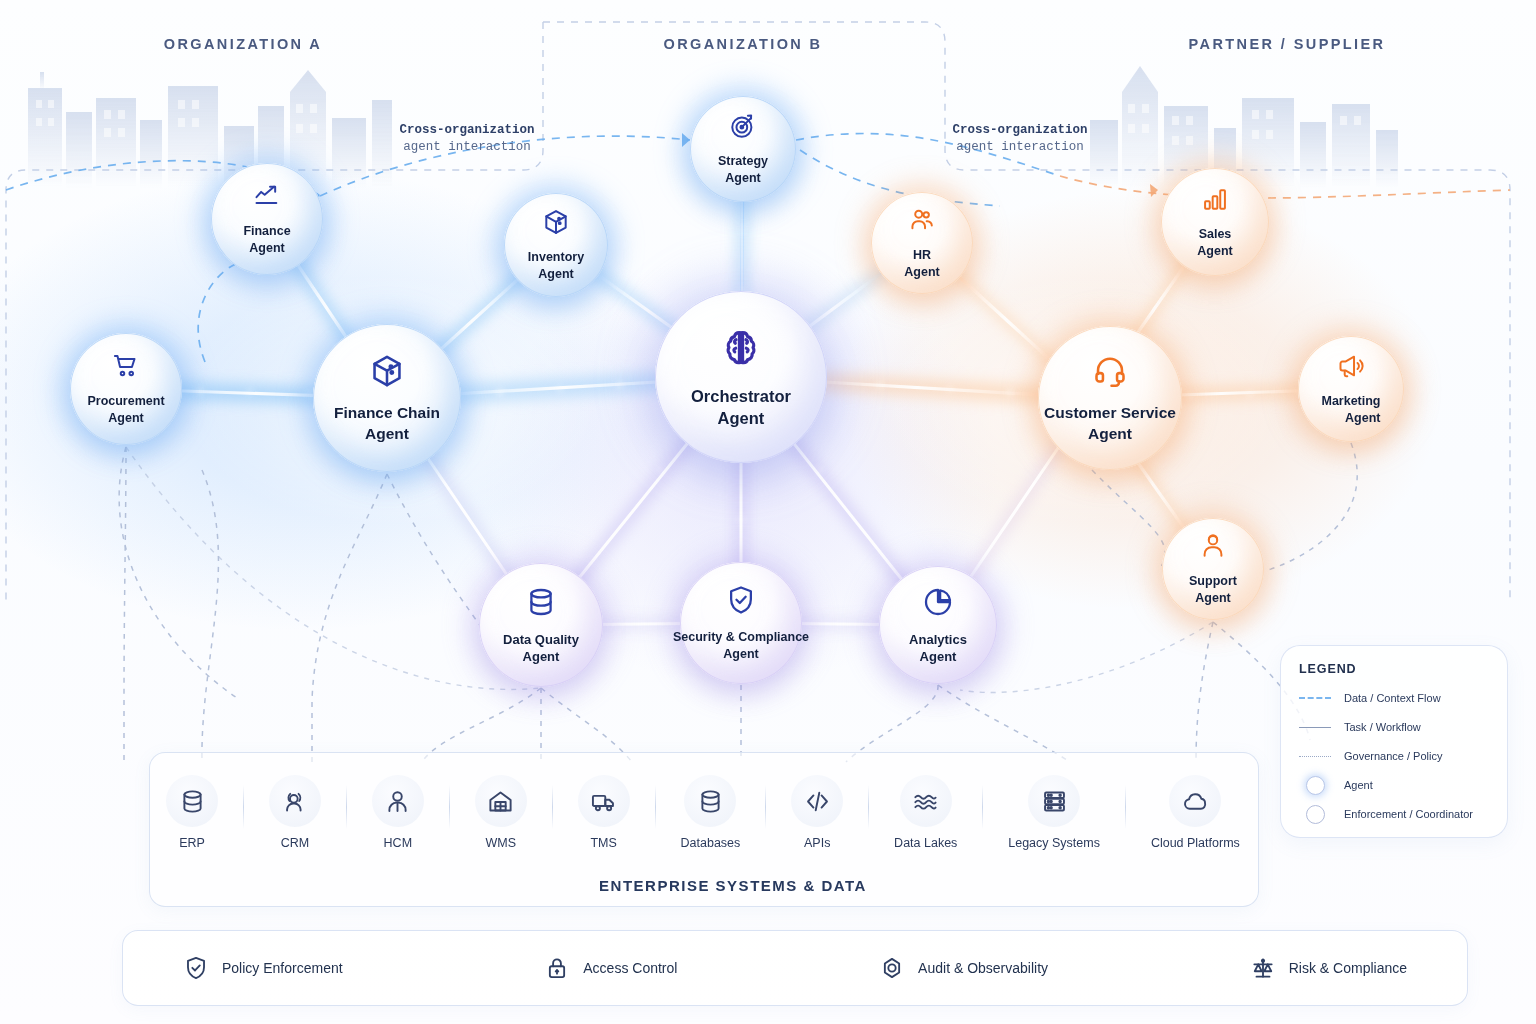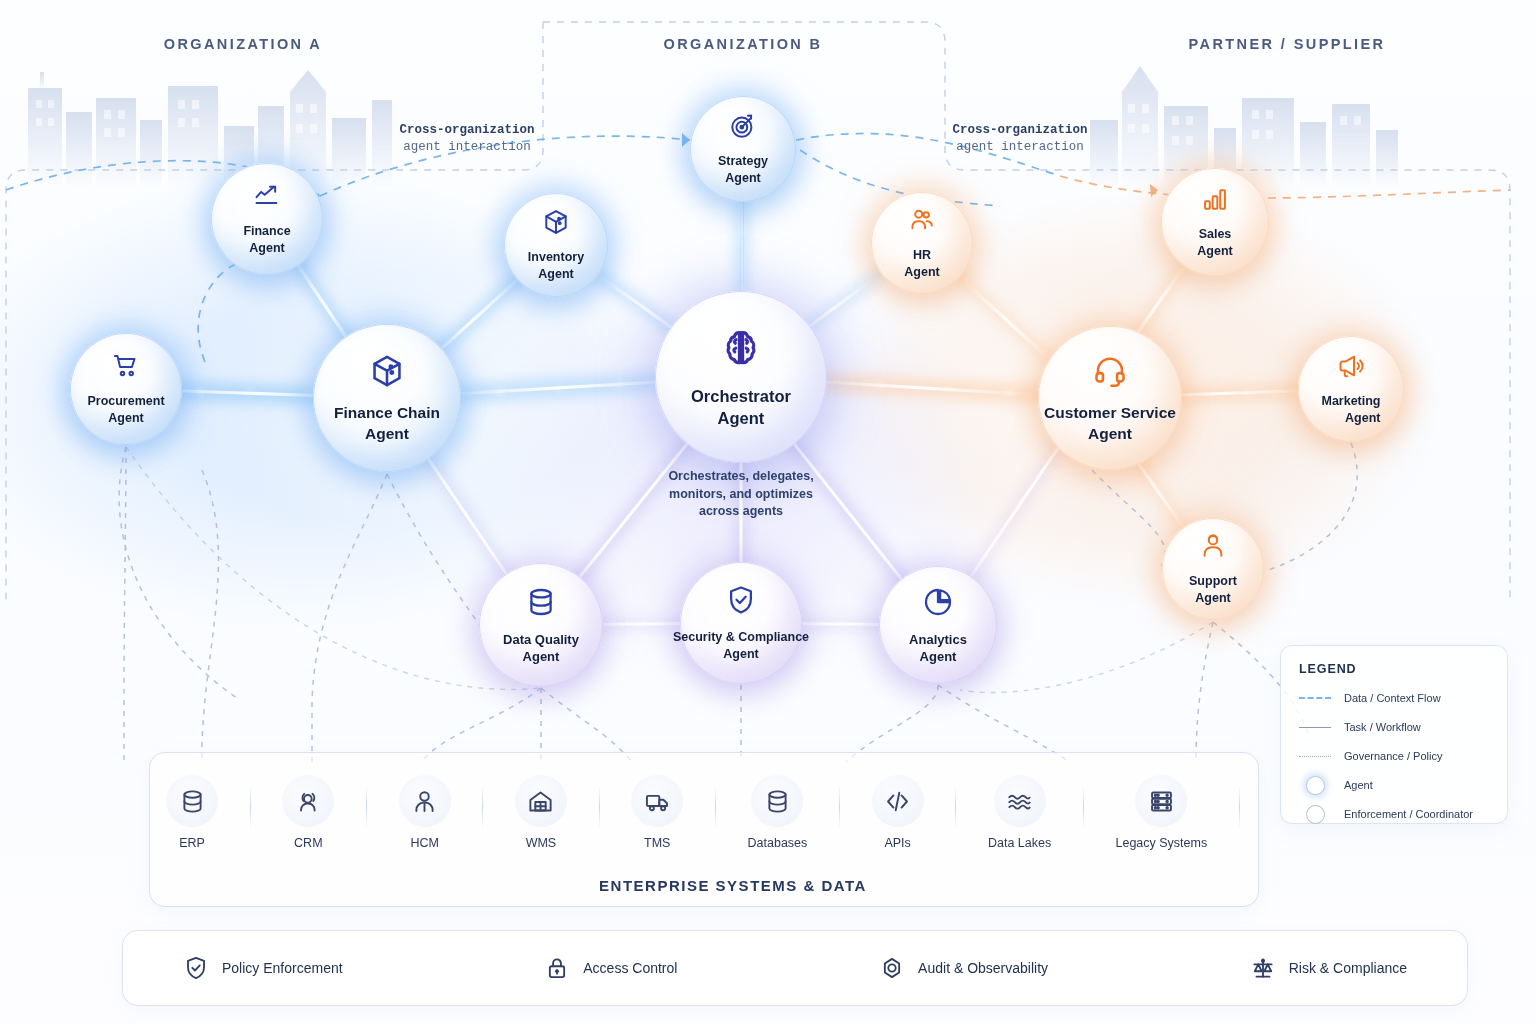--- a/index.html
+++ b/index.html
@@ -114,24 +114,24 @@
 
   
   .gov-bar{position:absolute;border-radius:16px;background:rgba(255,255,255,.72);
     border:1px solid rgba(216,226,243,.95);
     box-shadow:0 4px 16px rgba(120,150,200,.06);
     display:flex;align-items:center;}
   .gov-item{display:flex;align-items:center;gap:13px;}
   .gov-item .gl{font-size:14px;color:#22324f;white-space:nowrap;}
 
   
-  .legend{position:absolute;border-radius:12px;background:rgba(255,255,255,.80);
+  .legend{position:absolute;border-radius:20px;background:rgba(255,255,255,.80);
     border:1px solid rgba(219,228,244,.95);
     box-shadow:0 6px 20px rgba(120,150,200,.08);
-    padding:16px 18px 0 18px;}
+    padding:16px 18px 14px 18px;}
   .legend-title{font-size:12.5px;font-weight:700;letter-spacing:.9px;color:#21304e;margin-bottom:13px;}
   .legend-row{display:flex;align-items:center;gap:13px;margin-bottom:11px;}
   .legend-row:last-child{margin-bottom:0;}
   .legend-key{width:32px;height:18px;display:flex;align-items:center;justify-content:center;flex:0 0 32px;}
   .legend-txt{font-size:11px;color:#2a3a5c;white-space:nowrap;}
   .k-dash{width:32px;height:0;border-top:2.4px dashed #7ab6ef;}
   .k-solid{width:32px;height:0;border-top:1.6px solid #8a9ab8;}
   .k-dot{width:32px;height:0;border-top:1.8px dotted #9aa9c6;}
   .k-circ{width:17px;height:17px;border-radius:50%;border:1.6px solid #b9c7e8;
     box-shadow:0 0 7px 2px rgba(140,180,245,.45);background:#fff;}
@@ -523,25 +523,20 @@
             <path d="M21 12a9 9 0 11-9-9v9z"></path>
             <path d="M13.6 3.2A9 9 0 0121 10.6h-7.4z"></path>
           </svg></span>
         <span class="lbl" style="font-size:13px;line-height:17px">
           <span class="ln">Analytics</span>
           <span class="ln">Agent</span>
         </span>
       </div>
     </div>
 
-  <div class="orch-note" style="left:741px;top:468px;">
-    <span>Orchestrates, delegates,</span><br>
-    <span>monitors, and optimizes</span><br>
-    <span>across agents</span>
-  </div>
 
   <div class="ent-panel" style="left:149px;top:752px;width:1108px;height:153px;"></div>
   <div class="ent-items" id="ent-items" style="left:166px;top:775px;width:1074px;justify-content:space-between;">
       <div class="ent-item">
         <div class="ent-disc">
           <svg width="27" height="27" viewBox="0 0 24 24" fill="none" stroke="#39466a" stroke-width="1.7" stroke-linecap="round" stroke-linejoin="round">
             <ellipse cx="12" cy="5.8" rx="7.2" ry="2.8"></ellipse>
             <path d="M4.8 5.8v12.4c0 1.55 3.22 2.8 7.2 2.8s7.2-1.25 7.2-2.8V5.8"></path>
             <path d="M4.8 12c0 1.55 3.22 2.8 7.2 2.8s7.2-1.25 7.2-2.8"></path>
           </svg>
@@ -642,20 +637,28 @@
             <circle cx="9" cy="12" r=".7" fill="#39466a"></circle>
             <circle cx="17" cy="12" r=".7" fill="#39466a"></circle>
             <circle cx="6.6" cy="17.6" r=".7" fill="#39466a"></circle>
             <circle cx="9" cy="17.6" r=".7" fill="#39466a"></circle>
             <circle cx="17" cy="17.6" r=".7" fill="#39466a"></circle>
           </svg>
         </div>
         <div class="ent-label">Legacy Systems</div>
       </div>
       <div class="ent-sep"></div>
+      <div class="ent-item">
+        <div class="ent-disc">
+          <svg width="27" height="27" viewBox="0 0 24 24" fill="none" stroke="#39466a" stroke-width="1.7" stroke-linecap="round" stroke-linejoin="round">
+            <path d="M6.8 18.4a4.2 4.2 0 01-.5-8.36A5.6 5.6 0 0117.2 9.6a3.9 3.9 0 013.3 3.86 3.9 3.9 0 01-3.9 4.94z"></path>
+          </svg>
+        </div>
+        <div class="ent-label">Cloud Platforms</div>
+      </div>
     </div>
   <div class="ent-title" style="left:733px;top:877px;">ENTERPRISE SYSTEMS &amp; DATA</div>
 
   <div class="gov-bar" id="gov-bar" style="left:122px;top:930px;width:1224px;height:74px;padding:0 60px;justify-content:space-between;">
       <div class="gov-item">
         <span style="line-height:0"><svg width="26" height="26" viewBox="0 0 24 24" fill="none" stroke="#2f3f63" stroke-width="1.7" stroke-linecap="round" stroke-linejoin="round">
             <path d="M12 2.6l7.4 2.8v6c0 4.6-3.1 8.3-7.4 10-4.3-1.7-7.4-5.4-7.4-10v-6z"></path>
             <path d="M8.6 11.8l2.5 2.5 4.4-4.7"></path>
           </svg></span>
         <span class="gl">Policy Enforcement</span>

